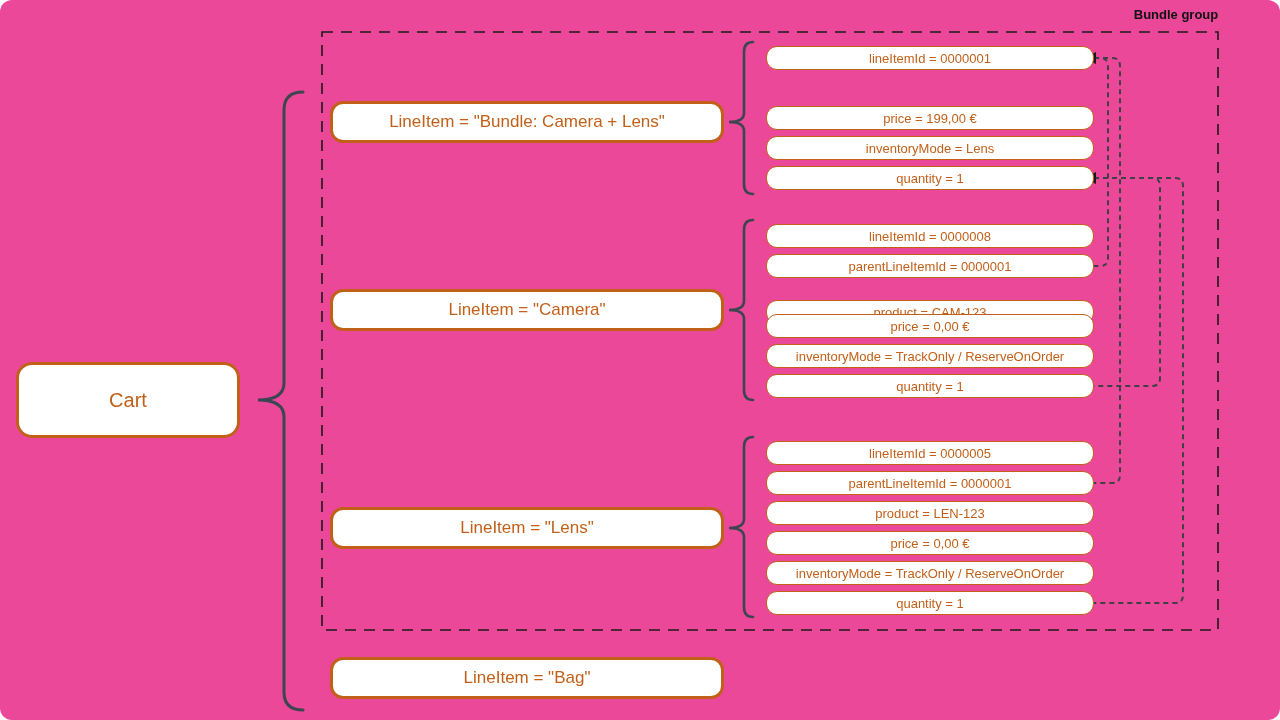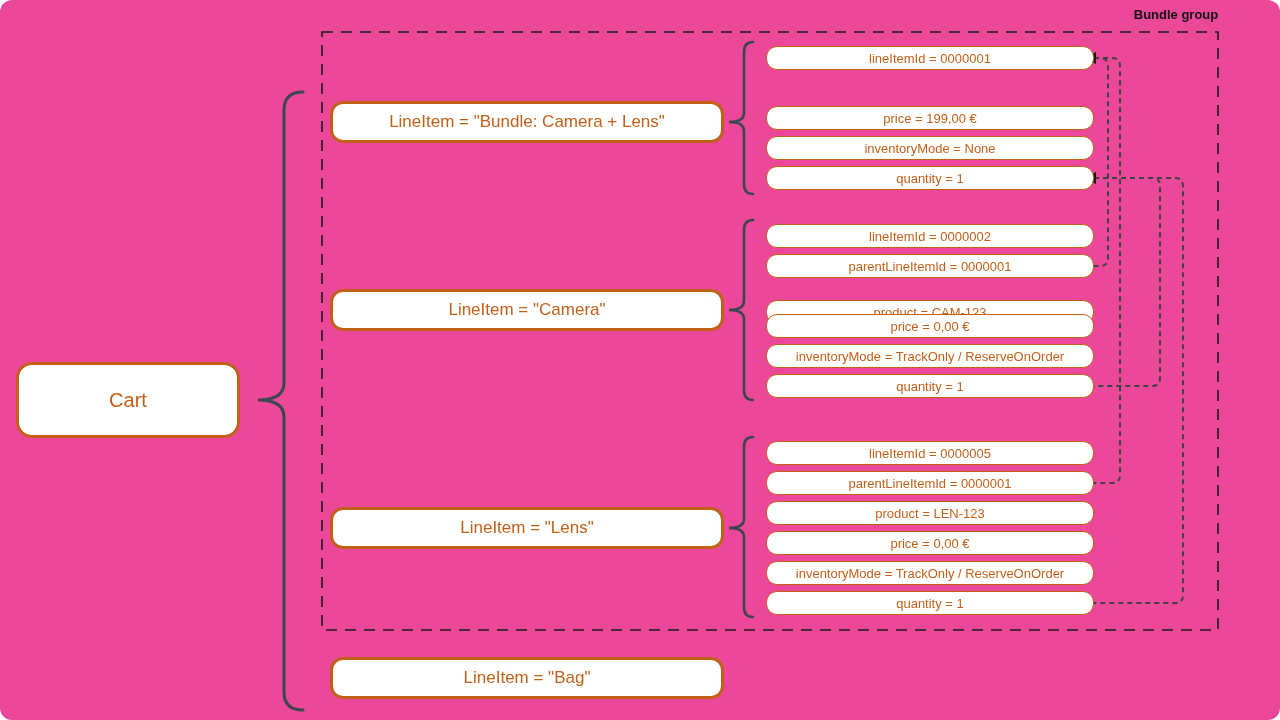--- a/index.html
+++ b/index.html
@@ -70,24 +70,24 @@
 
   <div class="box cart-box">Cart</div>
 
   <div class="box li-box" style="top:101px">LineItem = "Bundle: Camera + Lens"</div>
   <div class="box li-box" style="top:289px">LineItem = "Camera"</div>
   <div class="box li-box" style="top:507px">LineItem = "Lens"</div>
   <div class="box li-box" style="top:657px">LineItem = "Bag"</div>
 
   <div class="box attr" style="top:46px">lineItemId = 0000001</div>
   <div class="box attr" style="top:106px">price = 199,00 €</div>
-  <div class="box attr" style="top:136px">inventoryMode = None</div>
+  <div class="box attr" style="top:136px">inventoryMode = Lens</div>
   <div class="box attr" style="top:166px">quantity = 1</div>
 
-  <div class="box attr" style="top:224px">lineItemId = 0000002</div>
+  <div class="box attr" style="top:224px">lineItemId = 0000008</div>
   <div class="box attr" style="top:254px">parentLineItemId = 0000001</div>
   <div class="box attr" style="top:300px">product = CAM-123</div>
   <div class="box attr" style="top:314px">price = 0,00 €</div>
   <div class="box attr" style="top:344px">inventoryMode = TrackOnly / ReserveOnOrder</div>
   <div class="box attr" style="top:374px">quantity = 1</div>
 
   <div class="box attr" style="top:441px">lineItemId = 0000005</div>
   <div class="box attr" style="top:471px">parentLineItemId = 0000001</div>
   <div class="box attr" style="top:501px">product = LEN-123</div>
   <div class="box attr" style="top:531px">price = 0,00 €</div>

